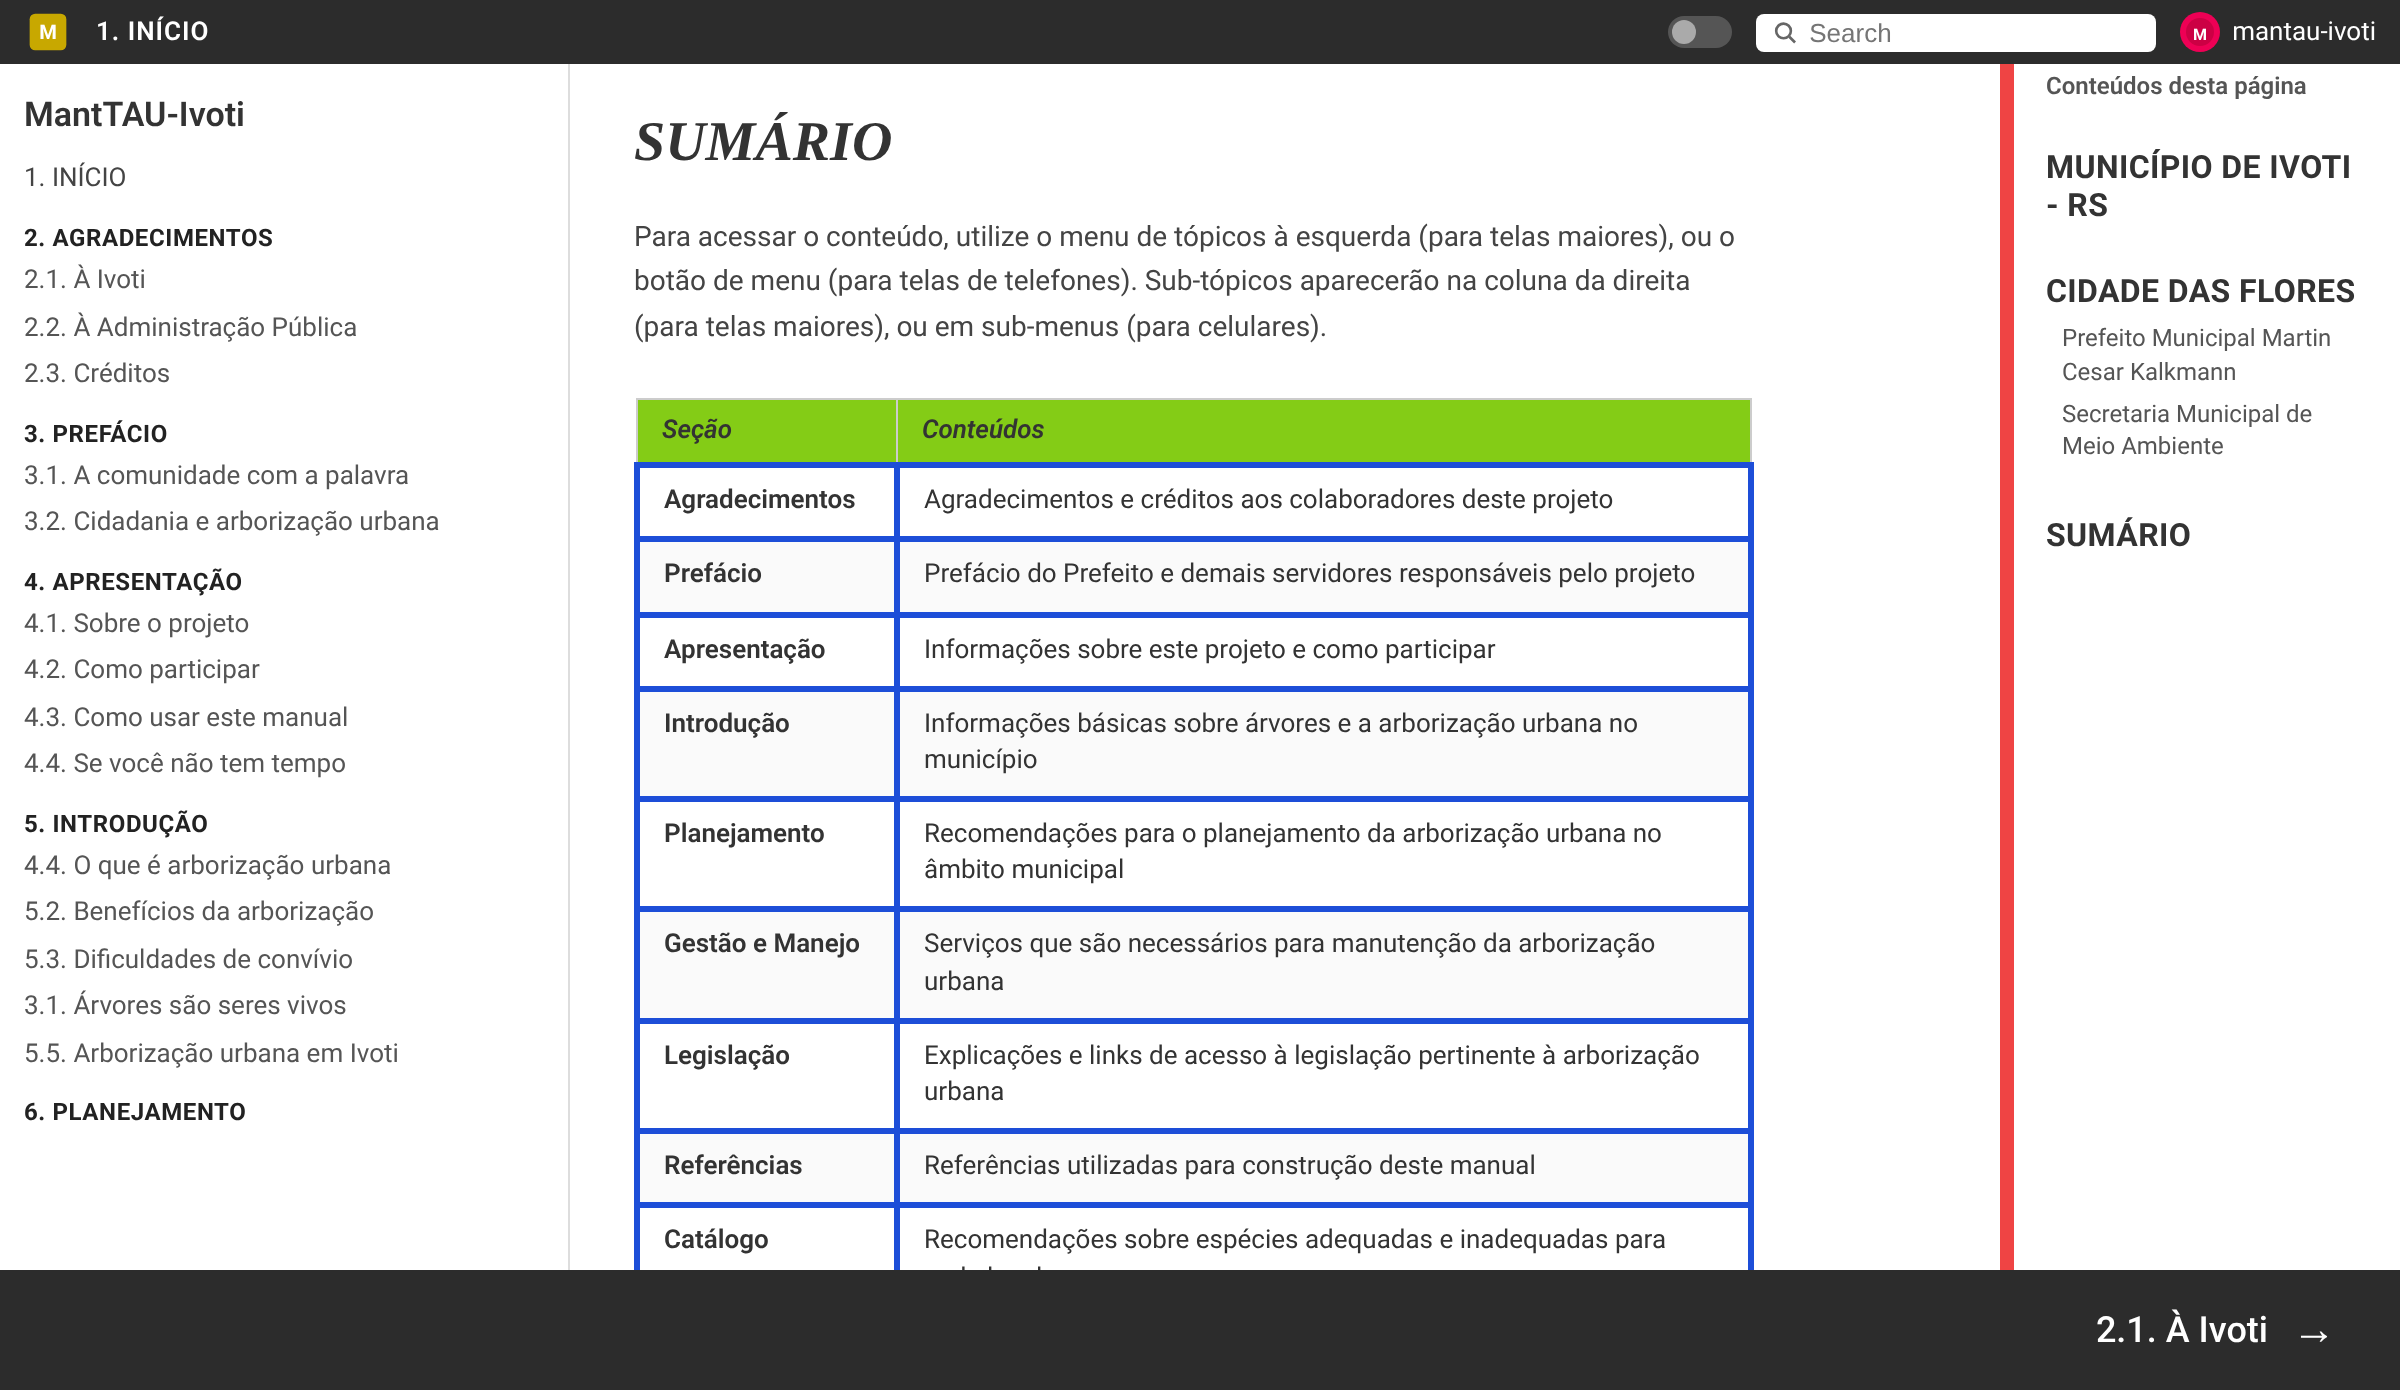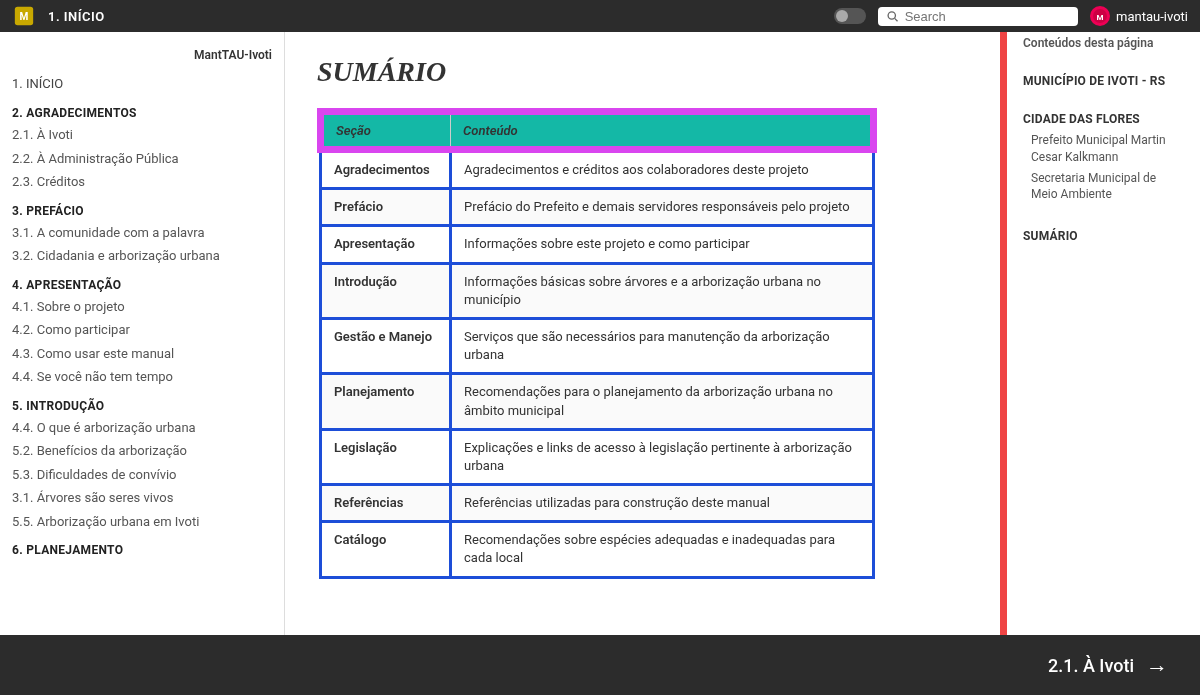--- a/index.html
+++ b/index.html
@@ -101,25 +101,24 @@
     
     .sidebar {
       width: 285px;
       min-width: 285px;
       border-right: 1px solid #ddd;
       padding: 16px 12px;
       overflow-y: auto;
       font-size: 13px;
     }
     .sidebar-title {
-      font-size: 12px;
+      font-size: 17px;
       font-weight: 600;
       color: #333;
       margin-bottom: 10px;
-      text-align: right;
     }
     .sidebar-item {
       padding: 3px 0;
       color: #444;
       cursor: pointer;
       line-height: 1.4;
     }
     .sidebar-section-header {
       font-size: 12px;
       font-weight: 700;
@@ -159,22 +158,22 @@
     }
 
     
     .summary-table {
       width: 100%;
       border-collapse: collapse;
       max-width: 560px;
       font-size: 13px;
     }
     .summary-table thead tr {
-      background: #14b8a6;
-      border: 7px solid #d946ef;
+      background: #84cc16;
+      border: 1px solid #d946ef;
     }
     .summary-table th {
       text-align: left;
       padding: 8px 12px;
       font-style: italic;
       font-weight: 600;
       border: 1px solid #ccc;
     }
     .summary-table td {
       padding: 8px 12px;
@@ -196,21 +195,21 @@
       overflow-y: auto;
     }
     .right-sidebar-title {
       font-size: 12px;
       font-weight: 600;
       color: #555;
       margin-bottom: 12px;
       text-transform: none;
     }
     .right-sidebar-section {
-      font-size: 12px;
+      font-size: 16px;
       font-weight: 700;
       color: #333;
       margin-top: 24px;
       margin-bottom: 4px;
       text-transform: uppercase;
       letter-spacing: 0.2px;
     }
     .right-sidebar-item {
       font-size: 12px;
       color: #555;
@@ -305,52 +304,53 @@
     <div class="sidebar-sub-item">5.2. Benefícios da arborização</div>
     <div class="sidebar-sub-item">5.3. Dificuldades de convívio</div>
     <div class="sidebar-sub-item">3.1. Árvores são seres vivos</div>
     <div class="sidebar-sub-item">5.5. Arborização urbana em Ivoti</div>
 
     <div class="sidebar-section-header">6. PLANEJAMENTO</div>
   </nav>
 
   <main class="content">
     <h1 class="page-title">SUMÁRIO</h1>
+    <p class="page-intro">Para acessar o conteúdo, utilize o menu de tópicos à esquerda (para telas maiores), ou o botão de menu (para telas de telefones). Sub-tópicos aparecerão na coluna da direita (para telas maiores), ou em sub-menus (para celulares).</p>
 
     <table class="summary-table">
       <thead>
         <tr>
           <th class="col-section">Seção</th>
-          <th>Conteúdo</th>
+          <th>Conteúdos</th>
         </tr>
       </thead>
       <tbody id="summary-tbody">
       <tr>
             <td class="col-section">Agradecimentos</td>
             <td>Agradecimentos e créditos aos colaboradores deste projeto</td>
           </tr>
           <tr>
             <td class="col-section">Prefácio</td>
             <td>Prefácio do Prefeito e demais servidores responsáveis pelo projeto</td>
           </tr>
           <tr>
             <td class="col-section">Apresentação</td>
             <td>Informações sobre este projeto e como participar</td>
           </tr>
           <tr>
             <td class="col-section">Introdução</td>
             <td>Informações básicas sobre árvores e a arborização urbana no município</td>
           </tr>
           <tr>
+            <td class="col-section">Planejamento</td>
+            <td>Recomendações para o planejamento da arborização urbana no âmbito municipal</td>
+          </tr>
+          <tr>
             <td class="col-section">Gestão e Manejo</td>
             <td>Serviços que são necessários para manutenção da arborização urbana</td>
-          </tr>
-          <tr>
-            <td class="col-section">Planejamento</td>
-            <td>Recomendações para o planejamento da arborização urbana no âmbito municipal</td>
           </tr>
           <tr>
             <td class="col-section">Legislação</td>
             <td>Explicações e links de acesso à legislação pertinente à arborização urbana</td>
           </tr>
           <tr>
             <td class="col-section">Referências</td>
             <td>Referências utilizadas para construção deste manual</td>
           </tr>
           <tr>

